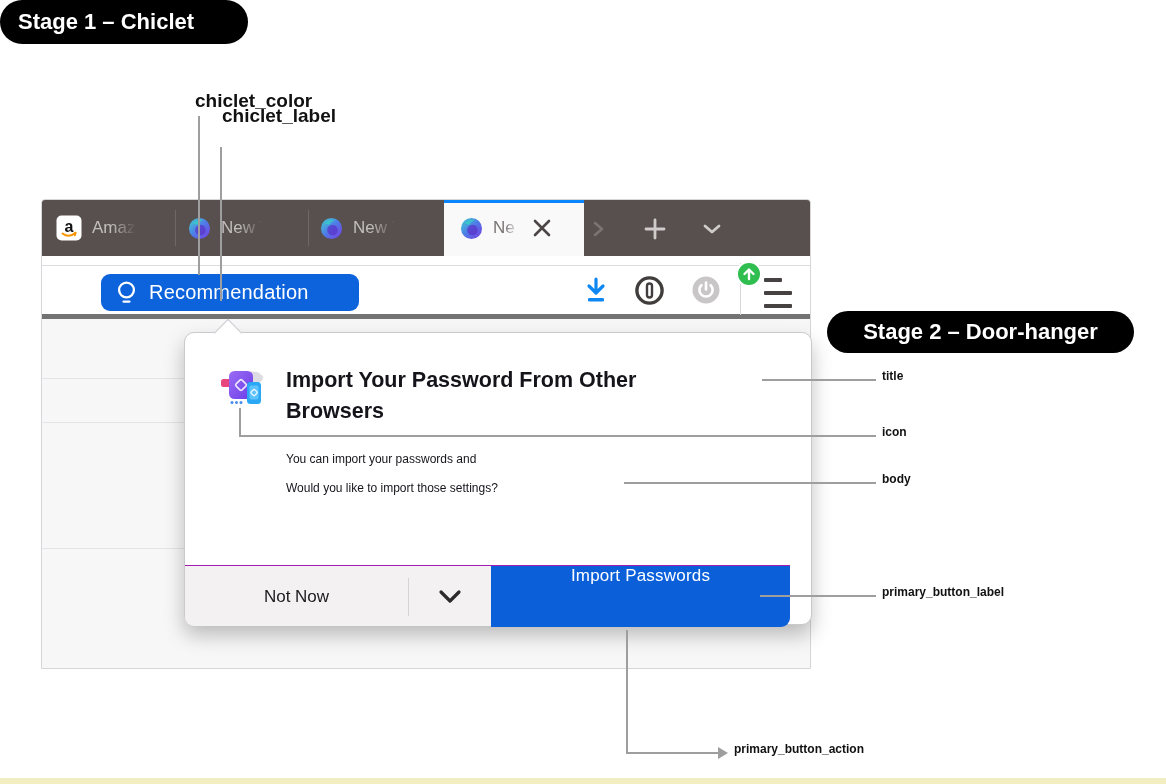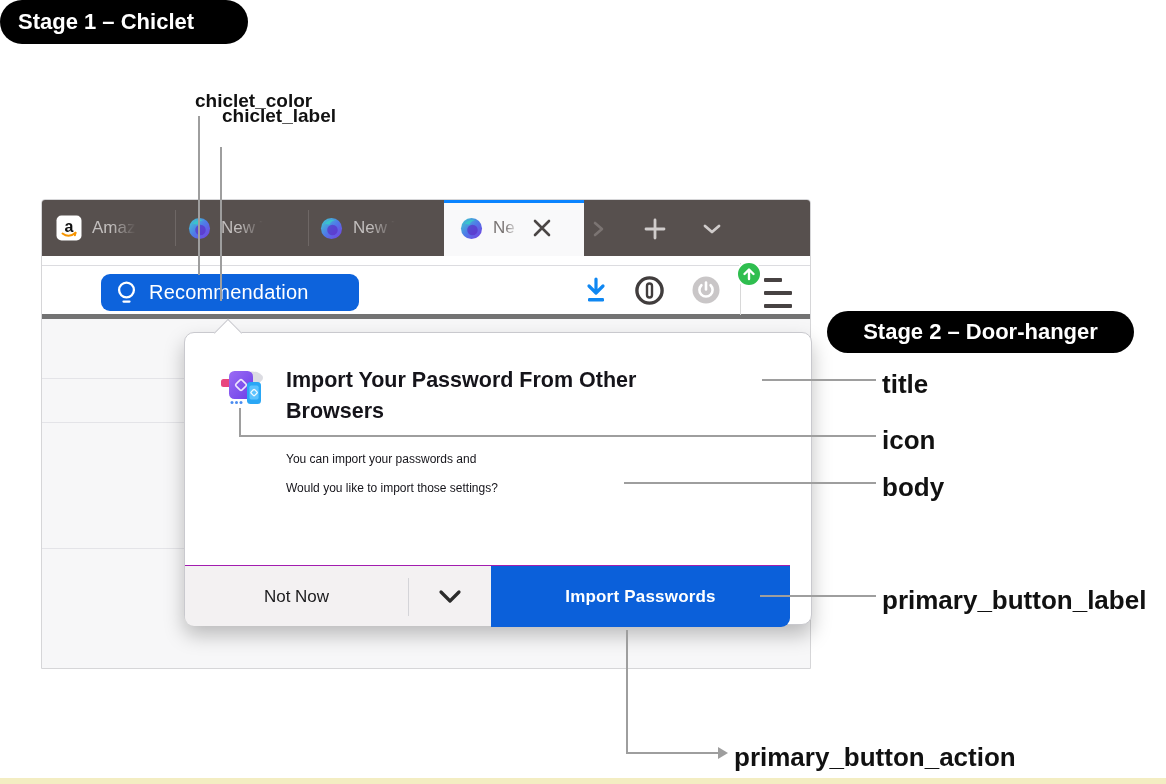--- a/index.html
+++ b/index.html
@@ -5,21 +5,21 @@
   * { margin:0; padding:0; box-sizing:border-box; }
   html,body { background:#fff; }
   body { font-family:"Liberation Sans", sans-serif; }
   .canvas { position:relative; width:1166px; height:784px; background:#fff; overflow:hidden; }
 
   
   .stagebox { position:absolute; background:#000; color:#fff; font-weight:700; font-size:22px;
               display:flex; align-items:center;border-radius:22px; }
   .stage1 { left:0; top:3; width:248px; height:44px; padding-left:18px; }
   .stage2 { left:827px; top:311px; width:307px; height:42px; justify-content:center; }
-  .callout { position:absolute; color:#111; font-weight:700; font-size:26px; white-space:nowrap; z-index:9; }
+  .callout { position:absolute; color:#111; font-weight:700; font-size:12px; white-space:nowrap; z-index:9; }
   .callout.small { font-size:19px; }
   .aline { position:absolute; background:#9e9e9e; z-index:8; }
   .aline.h { height:2px; }
   .aline.v { width:2px; }
   .arrowhead { position:absolute; width:0; height:0; border-left:10px solid #9e9e9e;
                border-top:6px solid transparent; border-bottom:6px solid transparent; z-index:8; }
   .bottom-strip { position:absolute; left:0; top:778px; width:1166px; height:6px; background:#f3edc2; }
 
   
   .bwindow { position:absolute; left:41px; top:199px; width:770px; height:470px;
@@ -66,22 +66,22 @@
   .dh-title { position:absolute; left:101px; top:32px; width:480px; font-size:21.5px; font-weight:700;
               color:#15141a; line-height:31px; }
   .dh-body { position:absolute; left:101px; top:112px; color:#15141a; font-size:12px; line-height:29px; }
   .dh-footer { position:absolute; left:0; top:232px; width:605px; height:61px; background:#f3f1f2;
                border-top:1px solid #a21caf; border-radius:0 0 9px 9px; }
   .btn-notnow { position:absolute; left:0; top:0; width:223px; height:61px; display:flex; align-items:center;
                 justify-content:center; font-size:17px; color:#1b1b1d; cursor:default; }
   .footer-divider { position:absolute; left:223px; top:12px; width:1px; height:38px; background:#d4d4d8; }
   .btn-chevron { position:absolute; left:224px; top:0; width:82px; height:61px; display:flex; align-items:center; justify-content:center; }
   .btn-primary { position:absolute; left:306px; top:0; width:299px; height:61px; background:#0b60da;
-                 border-radius:0 0 9px 0; display:flex; align-items:center; justify-content:center;
-                 color:#fff; font-size:17px; font-weight:700; letter-spacing:0.2px; }
+                 border-radius:0 0 9px 0; display:flex; align-items:flex-start; justify-content:center;
+                 color:#fff; font-size:17px; font-weight:400; letter-spacing:0.2px; }
 </style>
 </head>
 <body>
 
 <svg width="0" height="0" style="position:absolute">
   <defs>
     <linearGradient id="ffGrad" x1="0" y1="0" x2="1" y2="1">
       <stop offset="0" stop-color="#3fd2cc"></stop>
         <stop offset="0.5" stop-color="#4f7ae8"></stop>
         <stop offset="1" stop-color="#7a3be0"></stop>

